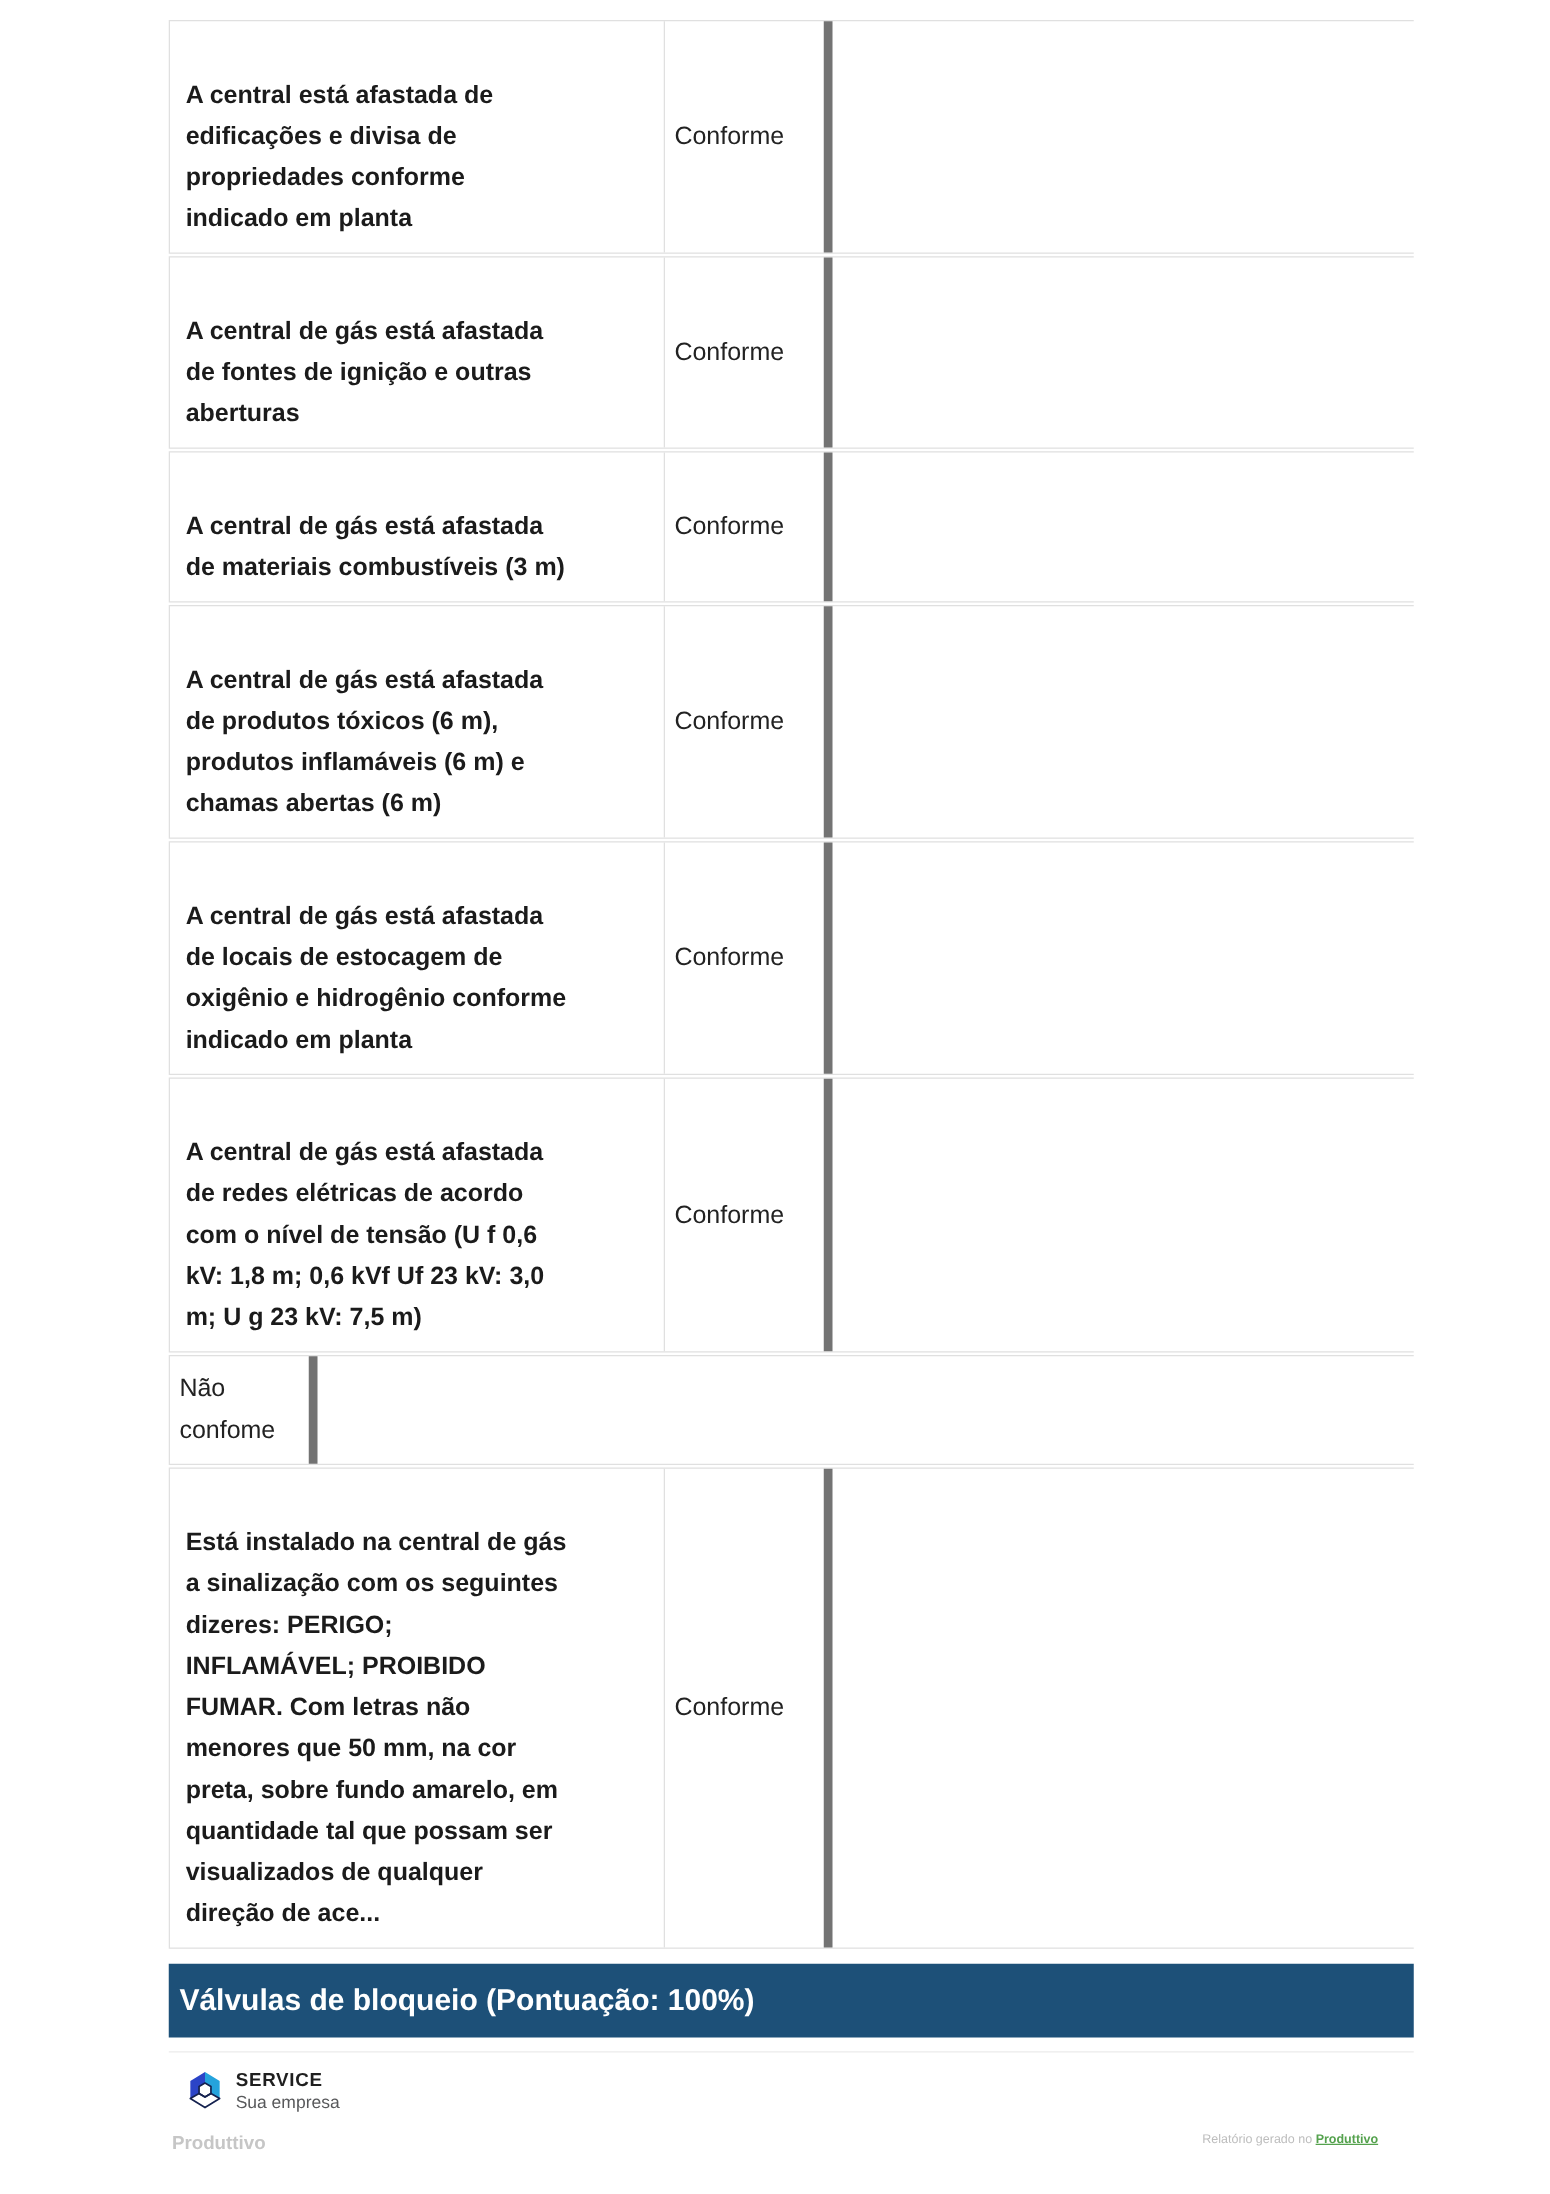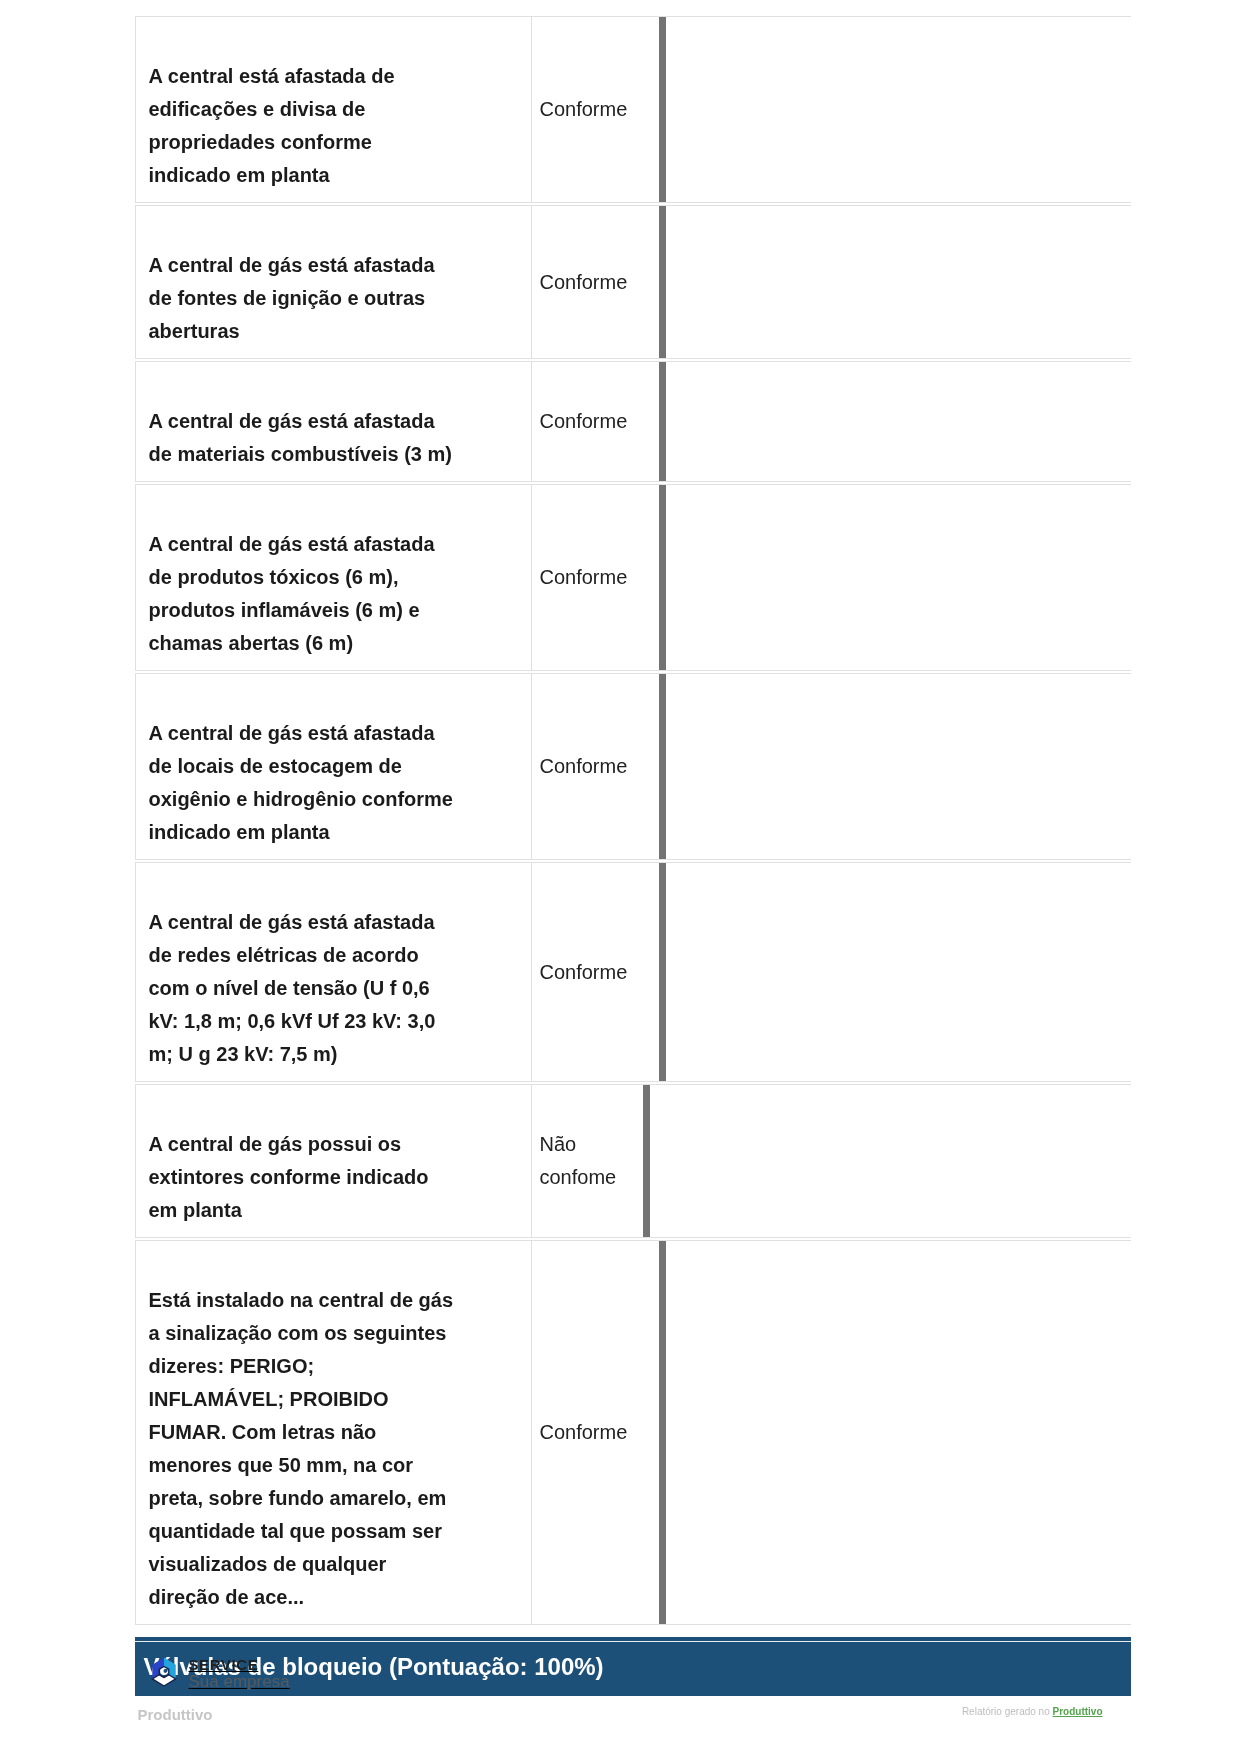--- a/index.html
+++ b/index.html
@@ -85,30 +85,30 @@
     border-top:1px solid #ececec;
   }
   .footer-logo{
     position:absolute;
     left:37px;
     top:1654px;
     display:flex;
     align-items:center;
   }
   .footer-logo svg{display:block;}
-  .logo-text{margin-left:8px;text-decoration:underline;}
+  .logo-text{margin-left:8px;}
   .logo-name{
     font-size:15px;
     font-weight:bold;
     letter-spacing:0.6px;
     color:#1f1f1f;
     line-height:18px;
   }
   .logo-tagline{
-    font-size:17px;
+    font-size:14px;
     color:#58595b;
     line-height:15px;
   }
   .footer-brand{
     position:absolute;
     left:28px;
     top:1706px;
     font-size:15px;
     font-weight:bold;
     color:#c6c6c6;
@@ -217,25 +217,20 @@
           </div>
           <div class="cell s">
             <span>Conforme</span>
           </div>
           <div class="cell c">
             <span></span>
           </div>
         </div>
 
         <div class="row has-comment">
-          <div class="cell q">
-            <span>A central de gás possui os
-extintores conforme indicado
-em planta</span>
-          </div>
           <div class="cell s">
             <span>Não confome</span>
           </div>
         </div>
 
         <div class="row">
           <div class="cell q">
             <span>Está instalado na central de gás
 a sinalização com os seguintes
 dizeres: PERIGO;

